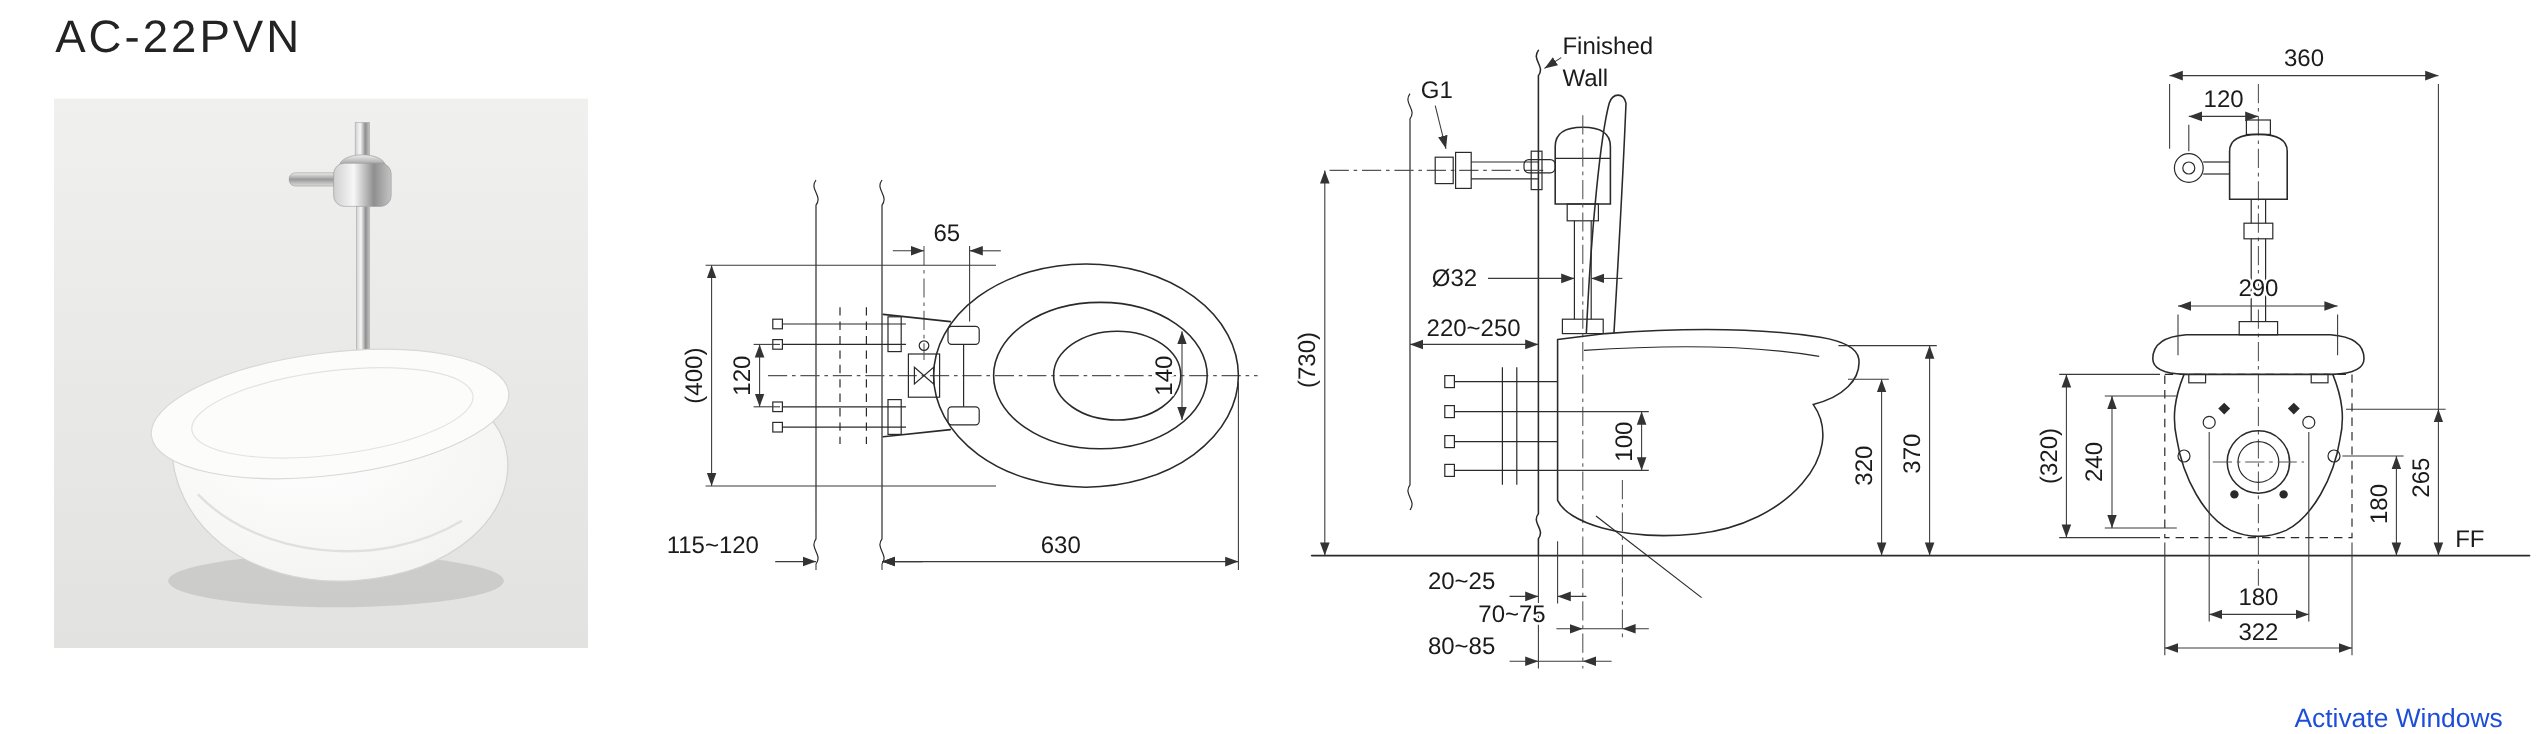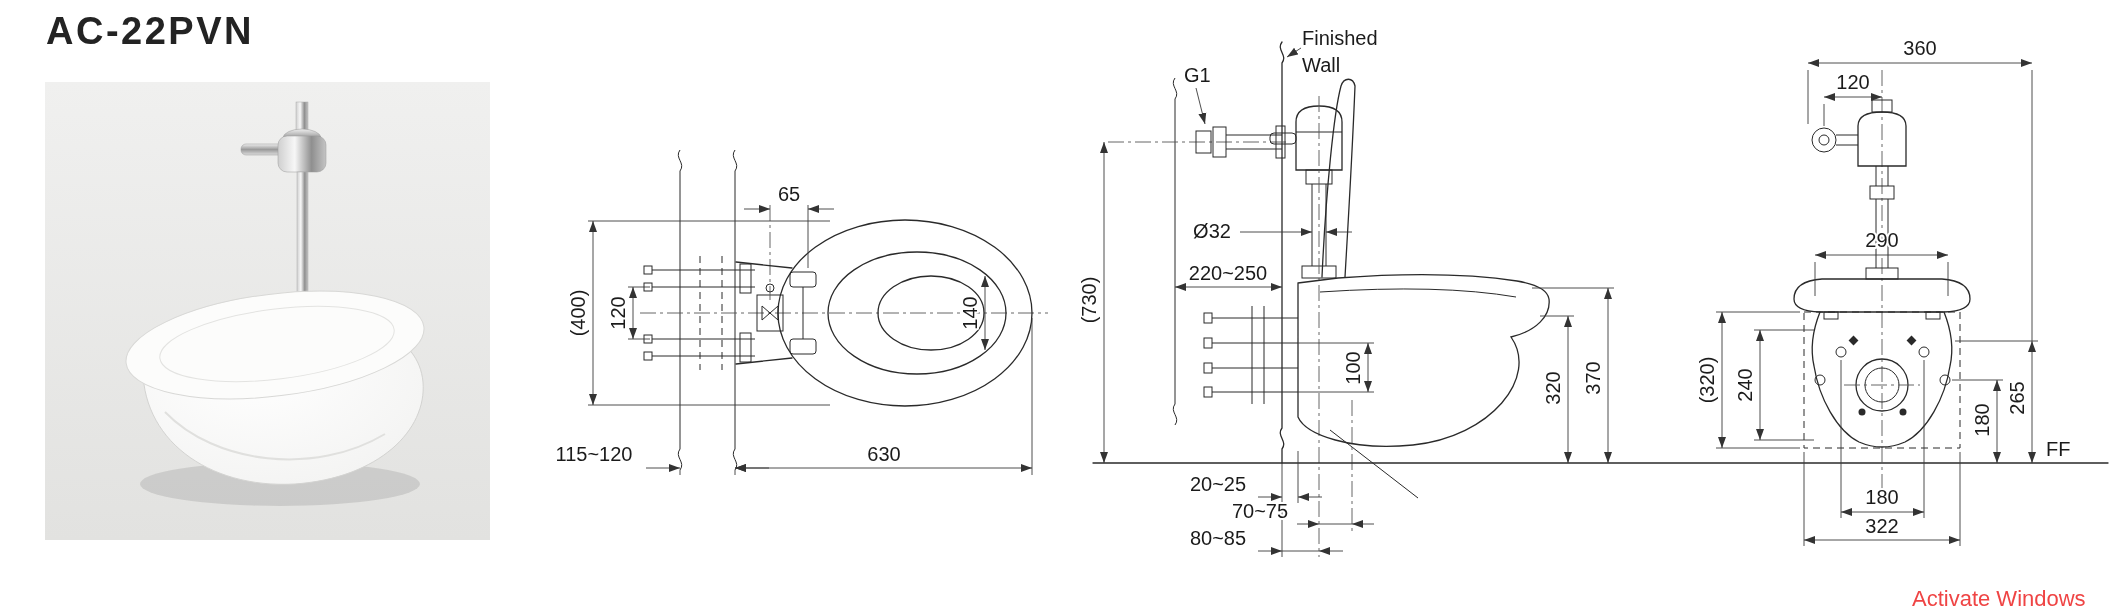--- a/index.html
+++ b/index.html
@@ -1,23 +1,23 @@
 <!DOCTYPE html>
 <html><head>
 <meta charset="utf-8">
 <style>
   *{margin:0;padding:0;box-sizing:border-box}
   html,body{background:#fff}
   body{width:2118px;height:612px;position:relative;overflow:hidden;
        font-family:"Liberation Sans",sans-serif;color:#1b1b1b}
-  .page-title{position:absolute;left:46px;top:10px;font-size:38px;font-weight:700;
+  .page-title{position:absolute;left:46px;top:10px;font-size:38px;font-weight:400;
        letter-spacing:2.5px;color:#232323}
   .photo{position:absolute;left:45px;top:82px;width:445px;height:458px}
   .drawing{position:absolute;left:0;top:0;width:2118px;height:612px}
-  .watermark{position:absolute;left:1912px;top:586px;font-size:22px;color:#ef4444}
+  .watermark{position:absolute;left:1912px;top:586px;font-size:22px;color:#1d4ed8}
   svg text{font-family:"Liberation Sans",sans-serif;font-size:20px;fill:#1b1b1b;
        paint-order:stroke;stroke:#ffffff;stroke-width:4px;stroke-linejoin:round}
   .ol{stroke:#2a2a2a;stroke-width:1.3;fill:none;stroke-linecap:round}
   .tl{stroke:#2a2a2a;stroke-width:1;fill:none}
   .dl{stroke:#3a3a3a;stroke-width:0.9;fill:none}
   .cl{stroke:#555;stroke-width:0.9;fill:none;stroke-dasharray:16 4 3 4}
   .hd{stroke:#2a2a2a;stroke-width:1;fill:none;stroke-dasharray:7 5}
   .bh{fill:#2a2a2a;stroke:none}
 </style>
 </head>

